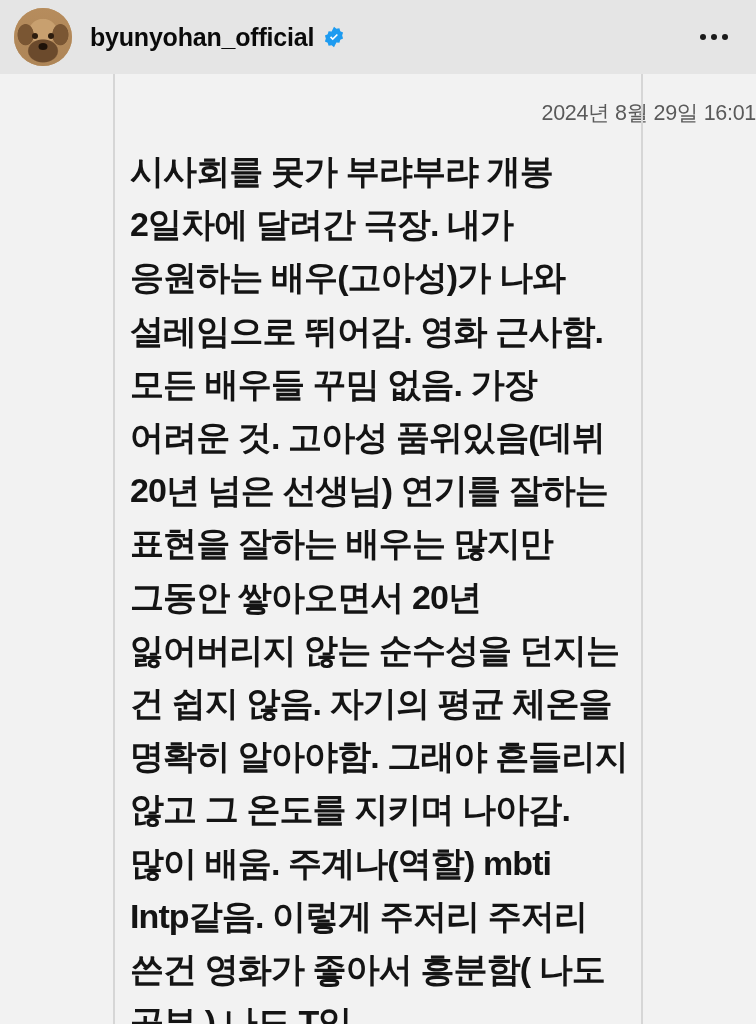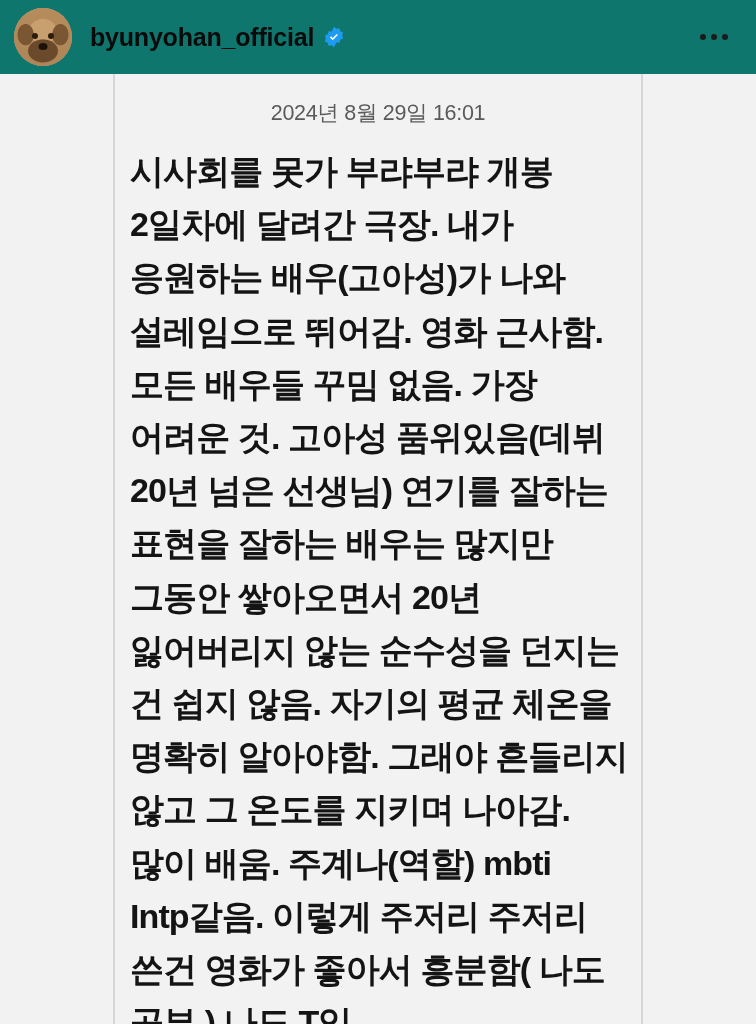--- a/index.html
+++ b/index.html
@@ -16,21 +16,21 @@
     position: relative;
   }
 
   
   .header {
     height: 74px;
     display: flex;
     align-items: center;
     padding: 0 22px 0 14px;
     box-sizing: border-box;
-    background: #0f766e;
+    background: #e5e5e5;
     position: relative;
   }
   .avatar {
     width: 58px;
     height: 58px;
     border-radius: 50%;
     overflow: hidden;
     flex: 0 0 auto;
     position: relative;
     background: #caa57a;
@@ -139,21 +139,21 @@
   }
   .vline-right {
     position: absolute;
     top: 0;
     bottom: 0;
     right: 113px;
     width: 2px;
     background: #d6d6d6;
   }
   .timestamp {
-    text-align: center;
+    text-align: right;
     font-size: 21.5px;
     font-weight: 400;
     color: #5a5a5a;
     padding-top: 24px;
     letter-spacing: -0.3px;
   }
   .body-text {
     margin: 18px 118px 0 130px;
     font-size: 34px;
     line-height: 1.565;

